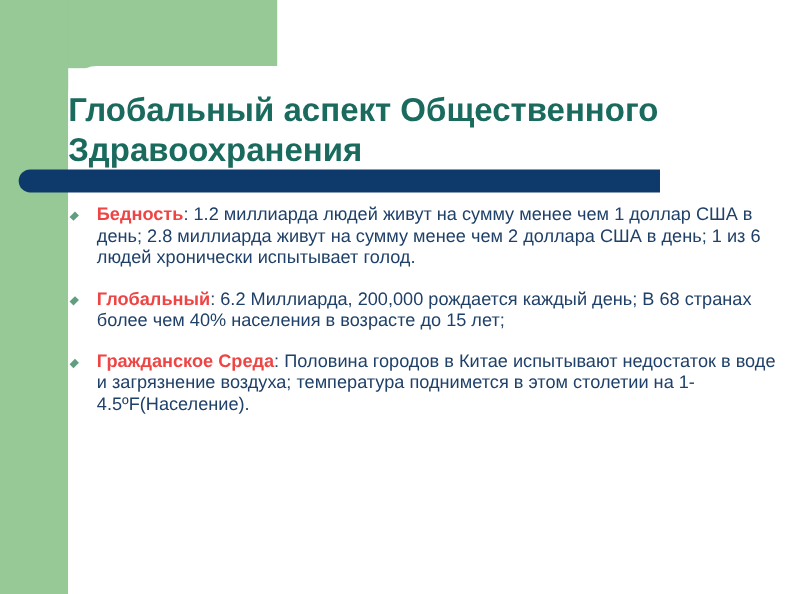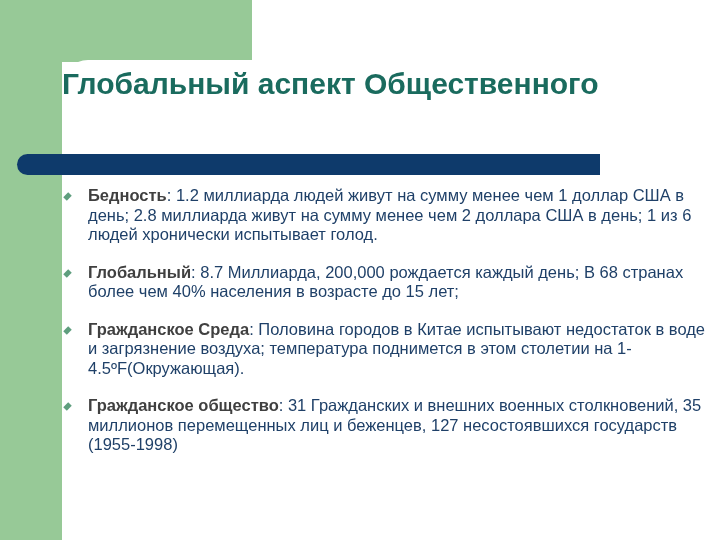--- a/index.html
+++ b/index.html
@@ -50,21 +50,21 @@
     height: 21px;
     background: #0e3a6b;
     border-top-left-radius: 11px;
     border-bottom-left-radius: 11px;
   }
 
   
   .title {
     position: absolute;
     left: 62px;
-    top: 66px;
+    top: 83px;
     width: 648px;
     color: #1a6b5e;
     font-size: 30px;
     font-weight: bold;
     line-height: 36px;
     letter-spacing: 0px;
   }
   .title-line { display: block; white-space: nowrap; }
 
   
@@ -87,55 +87,52 @@
     position: absolute;
     left: 2px;
     top: 7px;
     width: 7px;
     height: 7px;
     background: #5f9e7e;
     transform: rotate(45deg) scaleX(0.72);
   }
   .lead {
     font-weight: bold;
-    color: #404040;
+    color: #ef4444;
     margin-top: 24px;
   }
   .rest { font-weight: normal; }
 </style>
 </head>
 <body>
 
 <div id="slide">
 
   <div class="green-top-block"></div>
   <div class="green-left-strip"></div>
   <div class="white-panel"></div>
   <div class="navy-bar"></div>
 
   <div class="title">
     <span class="title-line">Глобальный аспект Общественного</span>
+    <span class="title-line">Здравоохранения</span>
   </div>
 
   <div class="body">
 
     <div class="bullet-row">
       <span class="bullet-marker"></span>
       <span class="lead">Бедность</span><span class="rest">: </span><span class="rest">1.2 миллиарда людей живут на сумму менее чем 1 доллар США в день; 2.8 миллиарда живут на сумму менее чем 2 доллара США в день; 1 из 6 людей хронически испытывает голод.</span>
     </div>
 
     <div class="bullet-row">
       <span class="bullet-marker"></span>
-      <span class="lead">Глобальный</span><span class="rest">: </span><span class="rest">8.7 Миллиарда, 200,000 рождается каждый день; В 68 странах более чем 40% населения в возрасте до 15 лет;</span>
+      <span class="lead">Глобальный</span><span class="rest">: </span><span class="rest">6.2 Миллиарда, 200,000 рождается каждый день; В 68 странах более чем 40% населения в возрасте до 15 лет;</span>
     </div>
 
     <div class="bullet-row">
       <span class="bullet-marker"></span>
-      <span class="lead">Гражданское Среда</span><span class="rest">: </span><span class="rest">Половина городов в Китае испытывают недостаток в воде и загрязнение воздуха; температура поднимется  в этом столетии на 1-4.5</span><span class="rest">º</span><span class="rest">F(Окружающая).</span>
+      <span class="lead">Гражданское Среда</span><span class="rest">: </span><span class="rest">Половина городов в Китае испытывают недостаток в воде и загрязнение воздуха; температура поднимется  в этом столетии на 1-4.5</span><span class="rest">º</span><span class="rest">F(Население).</span>
     </div>
 
-    <div class="bullet-row">
-      <span class="bullet-marker"></span>
-      <span class="lead">Гражданское общество</span><span class="rest">: </span><span class="rest">31 Гражданских и внешних военных столкновений, 35 миллионов перемещенных лиц и беженцев, 127 несостоявшихся государств (1955-1998)</span>
-    </div>
 
   </div>
 </div>
 
 </body></html>

